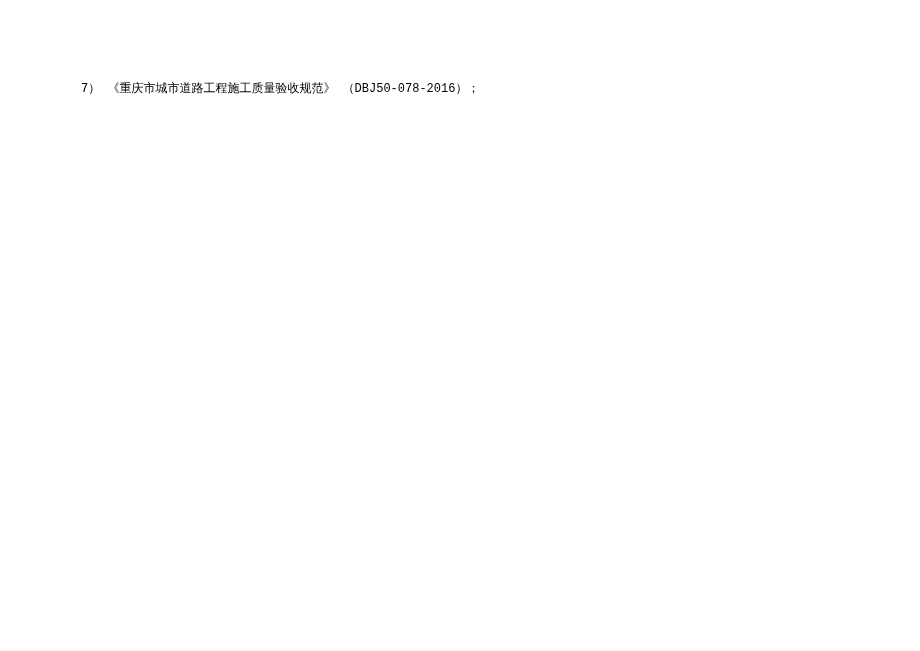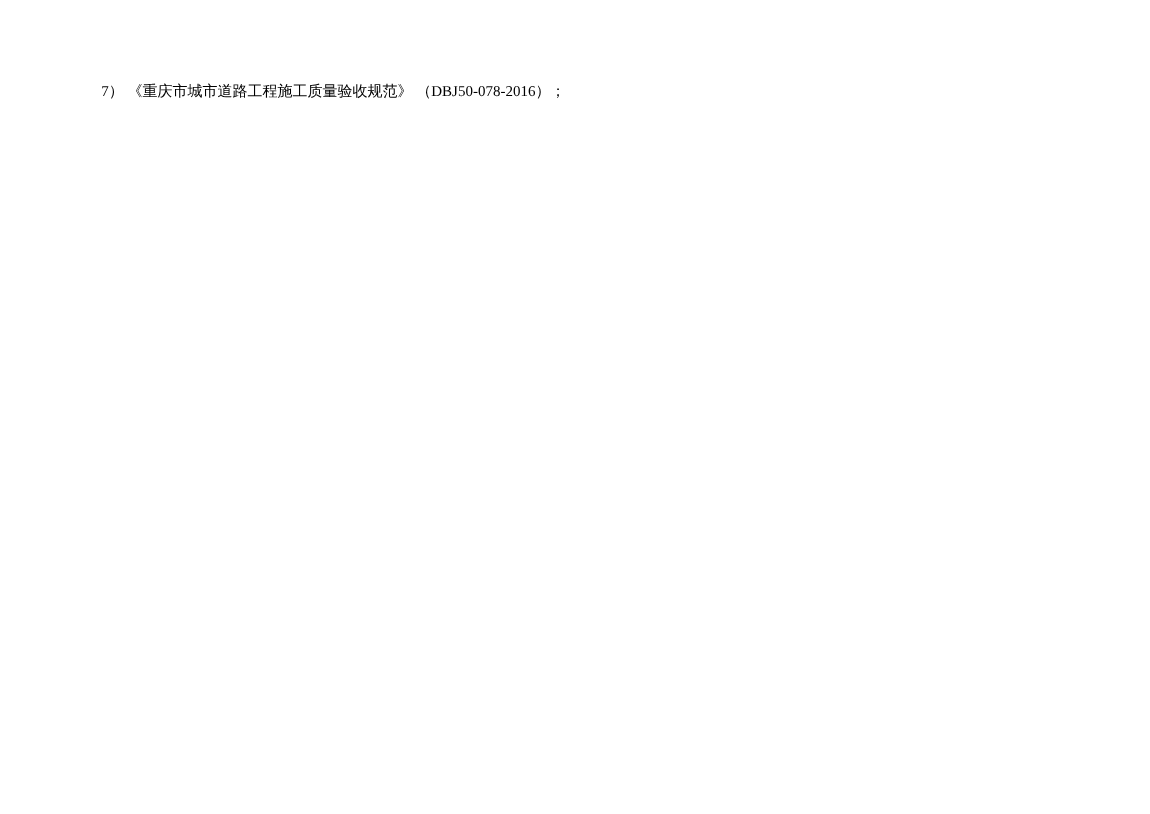--- a/index.html
+++ b/index.html
@@ -11,23 +11,24 @@
       width: 920px;
       height: 651px;
       background: #ffffff;
       font-family: "SimSun", "宋体", serif;
       font-size: 12px;
       color: #000000;
       position: relative;
     }
     .content {
       position: absolute;
-      top: 64px;
+      top: 80px;
       left: 81px;
       line-height: 1.5;
+      font-family: Liberation Mono, monospace;
     }
     .list-item {
       white-space: nowrap;
     }
     .item-number {
       display: inline;
     }
     .item-text {
       display: inline;
     }

